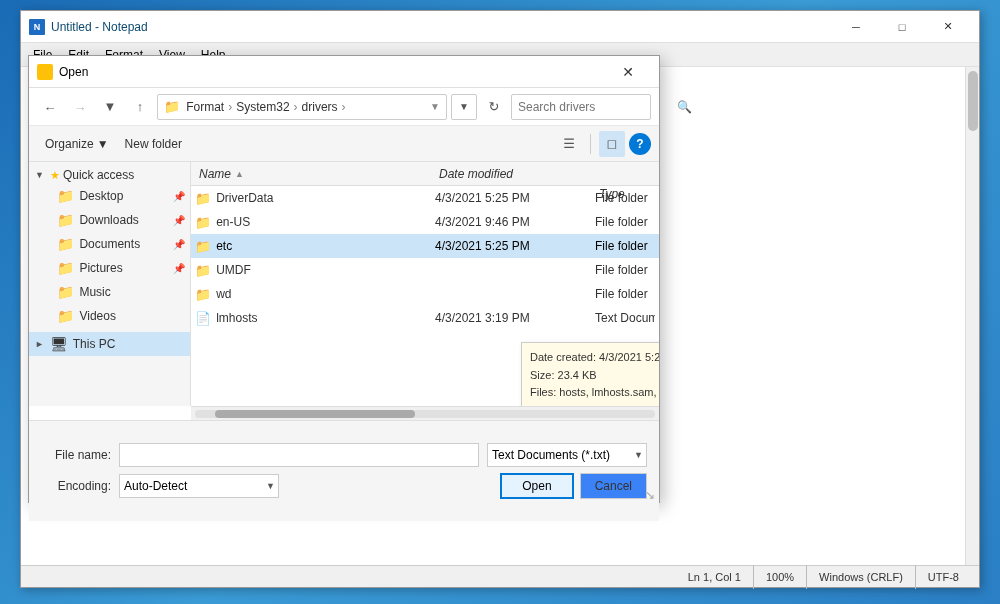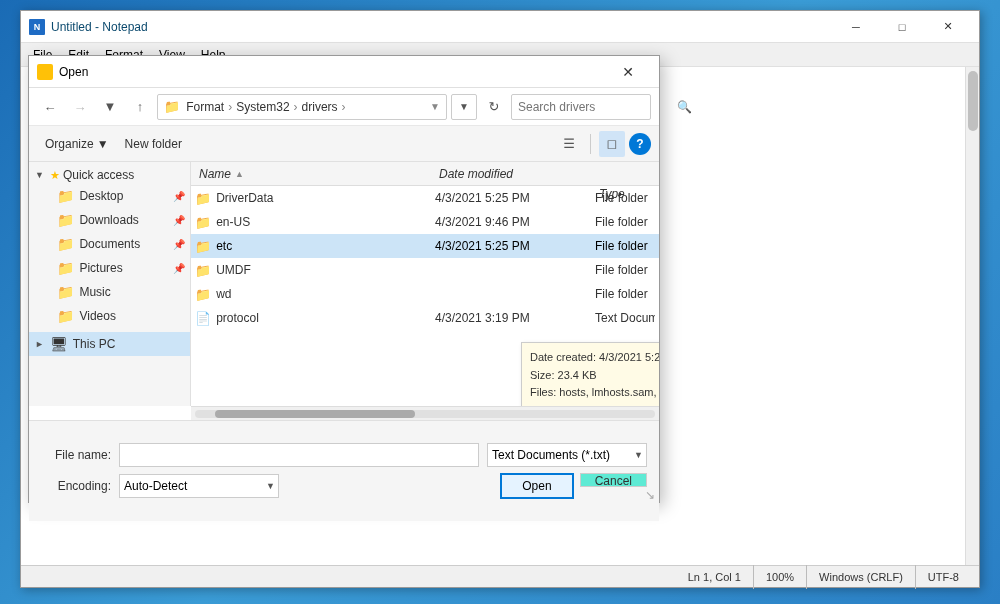--- a/index.html
+++ b/index.html
@@ -567,23 +567,23 @@
       cursor: pointer;
       font-size: 12px;
       color: #333;
     }
     .open-btn.primary {
       background: #e5f3ff;
       border: 2px solid #0078d7;
       color: #000;
     }
     .cancel-btn {
-      height: 14px;
+      height: 26px;
       padding: 0 14px;
-      background: #5eead4;
+      background: #3b82f6;
       border: 1px solid #ccc;
       cursor: pointer;
       font-size: 12px;
       color: #333;
     }
     .btn-group { display: flex; gap: 6px; margin-left: auto; }
 
     
     .resize-handle {
       position: absolute;
@@ -812,21 +812,21 @@
             <span class="file-icon folder-icon">📁</span>
             <span>wd</span>
           </div>
           <div class="date-cell"></div>
           <div class="type-cell">File folder</div>
         </div>
 
         <div class="file-row">
           <div class="name-cell">
             <span class="file-icon doc-icon" style="color:#999;">📄</span>
-            <span>protocol</span>
+            <span>lmhosts</span>
           </div>
           <div class="date-cell">4/3/2021 3:19 PM</div>
           <div class="type-cell">Text Docume...</div>
         </div>
 
       </div>
 
       <div class="tooltip">
         <div>Date created: 4/3/2021 5:25 PM</div>
         <div>Size: 23.4 KB</div>

